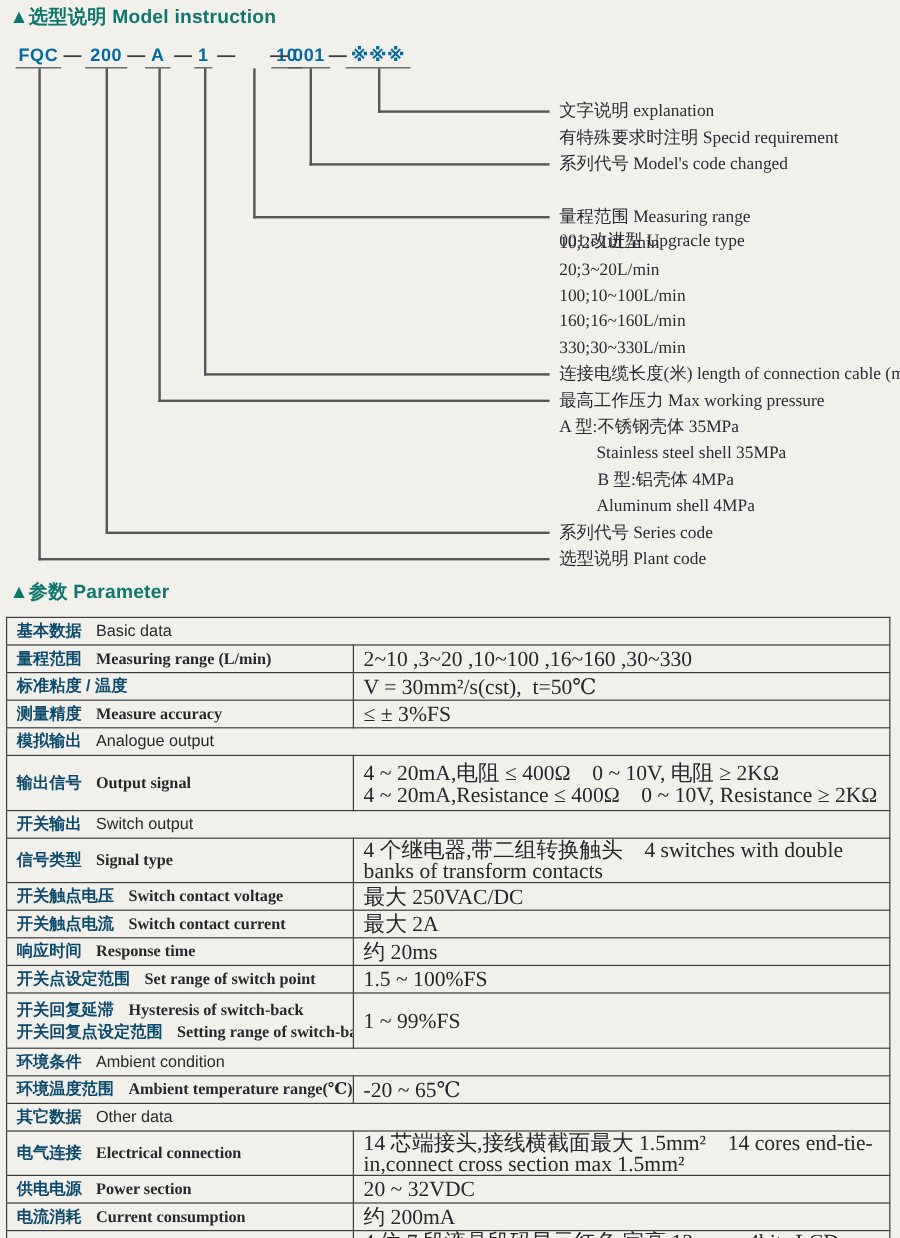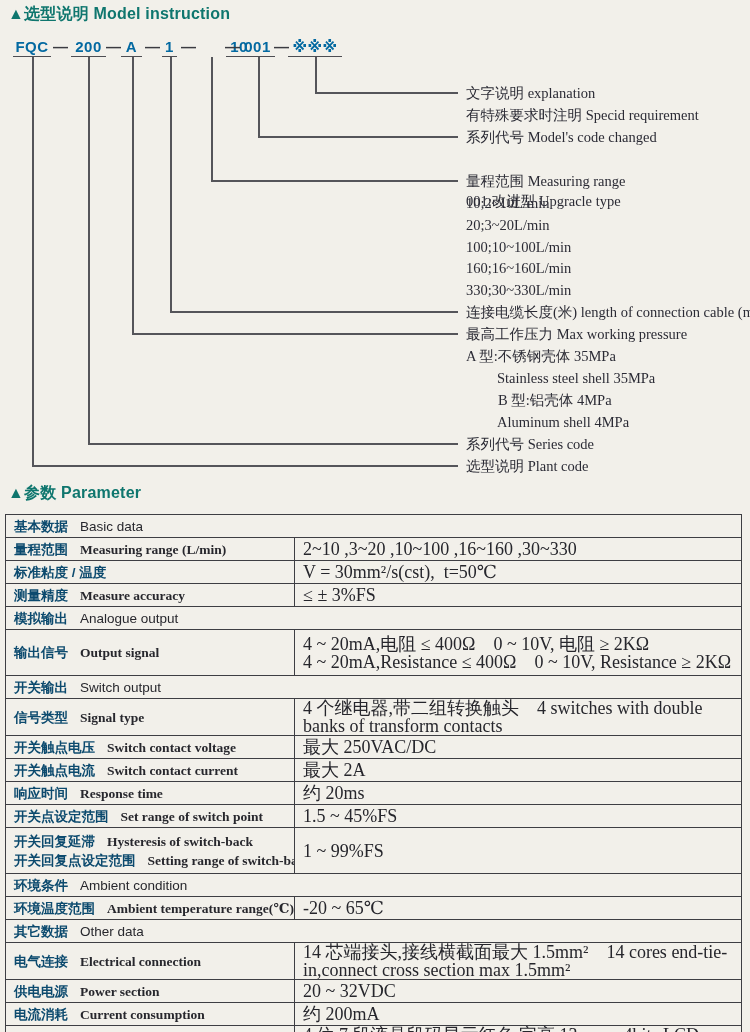--- a/index.html
+++ b/index.html
@@ -175,21 +175,21 @@
       <tr class="r-single">
         <td><div class="lab-line"><span class="zh-hei">开关触点电流</span><span class="gap"></span><span class="en-serif">Switch contact current</span></div></td>
         <td><div class="val">最大 2A</div></td>
       </tr>
       <tr class="r-single">
         <td><div class="lab-line"><span class="zh-hei">响应时间</span><span class="gap"></span><span class="en-serif">Response time</span></div></td>
         <td><div class="val">约 20ms</div></td>
       </tr>
       <tr class="r-single">
         <td><div class="lab-line"><span class="zh-hei">开关点设定范围</span><span class="gap"></span><span class="en-serif">Set range of switch point</span></div></td>
-        <td><div class="val">1.5 ~ 45%FS</div></td>
+        <td><div class="val">1.5 ~ 100%FS</div></td>
       </tr>
       <tr class="r-tall">
         <td><div class="lab-line"><span class="zh-hei">开关回复延滞</span><span class="gap"></span><span class="en-serif">Hysteresis of switch-back</span></div><div class="lab-line"><span class="zh-hei">开关回复点设定范围</span><span class="gap"></span><span class="en-serif">Setting range of switch-back point</span></div></td>
         <td><div class="val">1 ~ 99%FS</div></td>
       </tr>
       <tr class="r-single">
         <td colspan="2"><span class="zh-hei">环境条件</span><span class="gap"></span><span class="en-sans">Ambient condition</span></td>
       </tr>
       <tr class="r-single">
         <td><div class="lab-line"><span class="zh-hei">环境温度范围</span><span class="gap"></span><span class="en-serif">Ambient temperature range(℃)</span></div></td>

